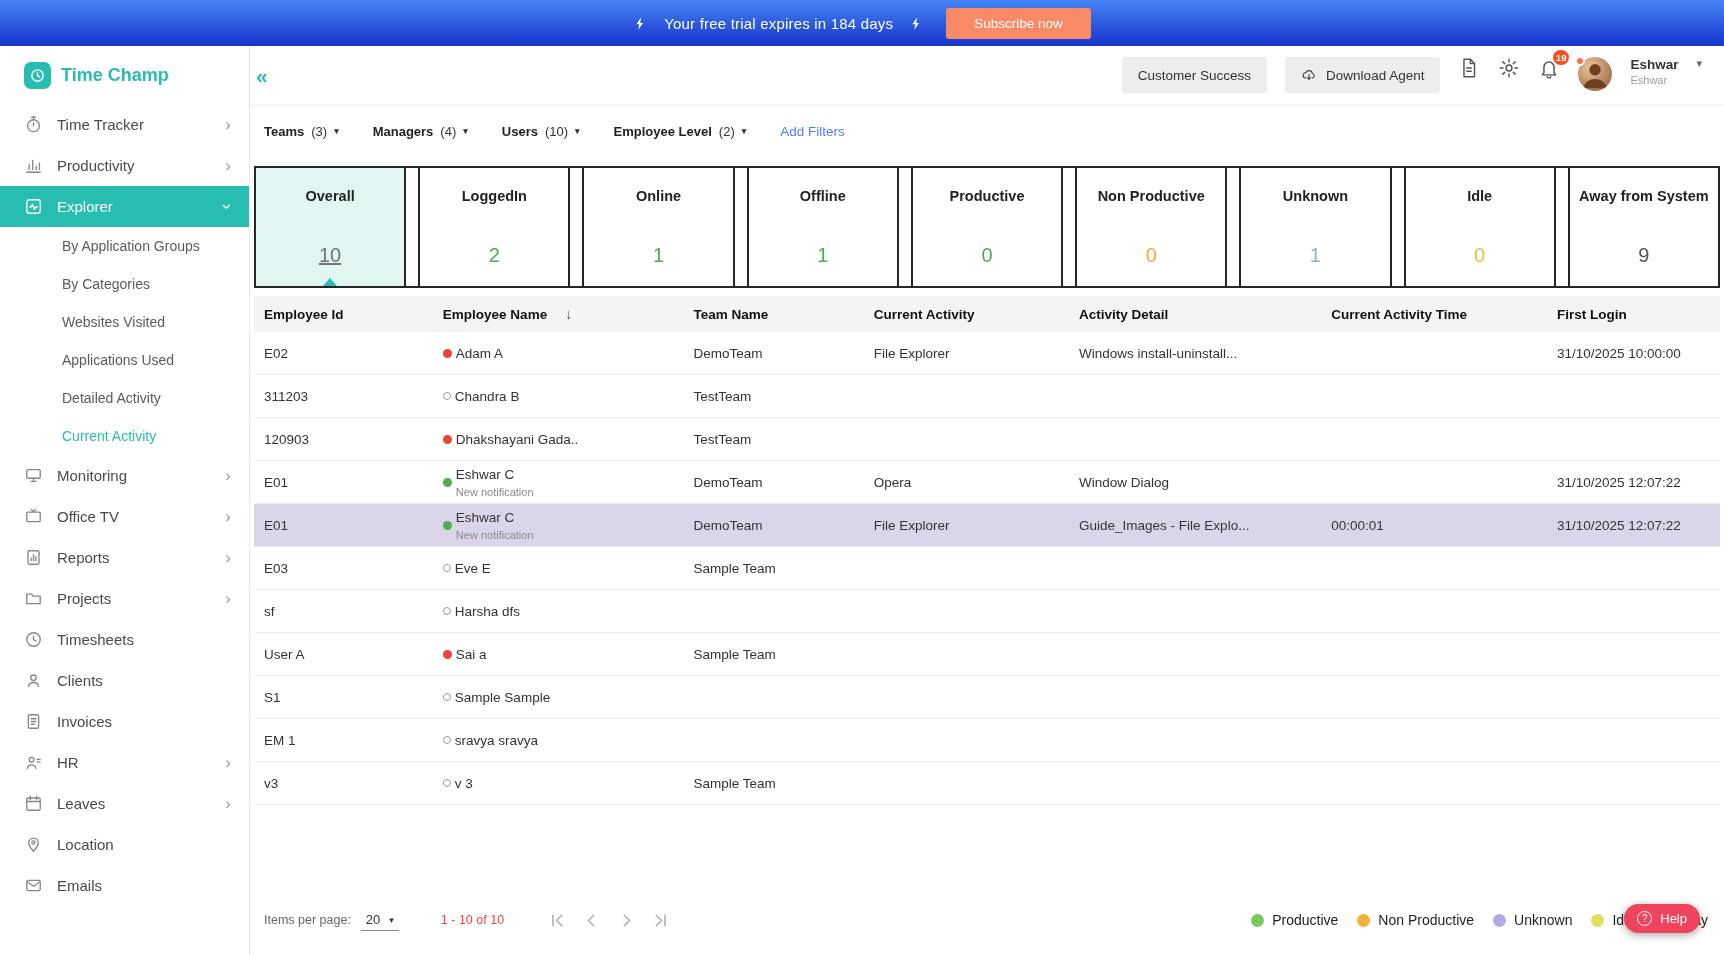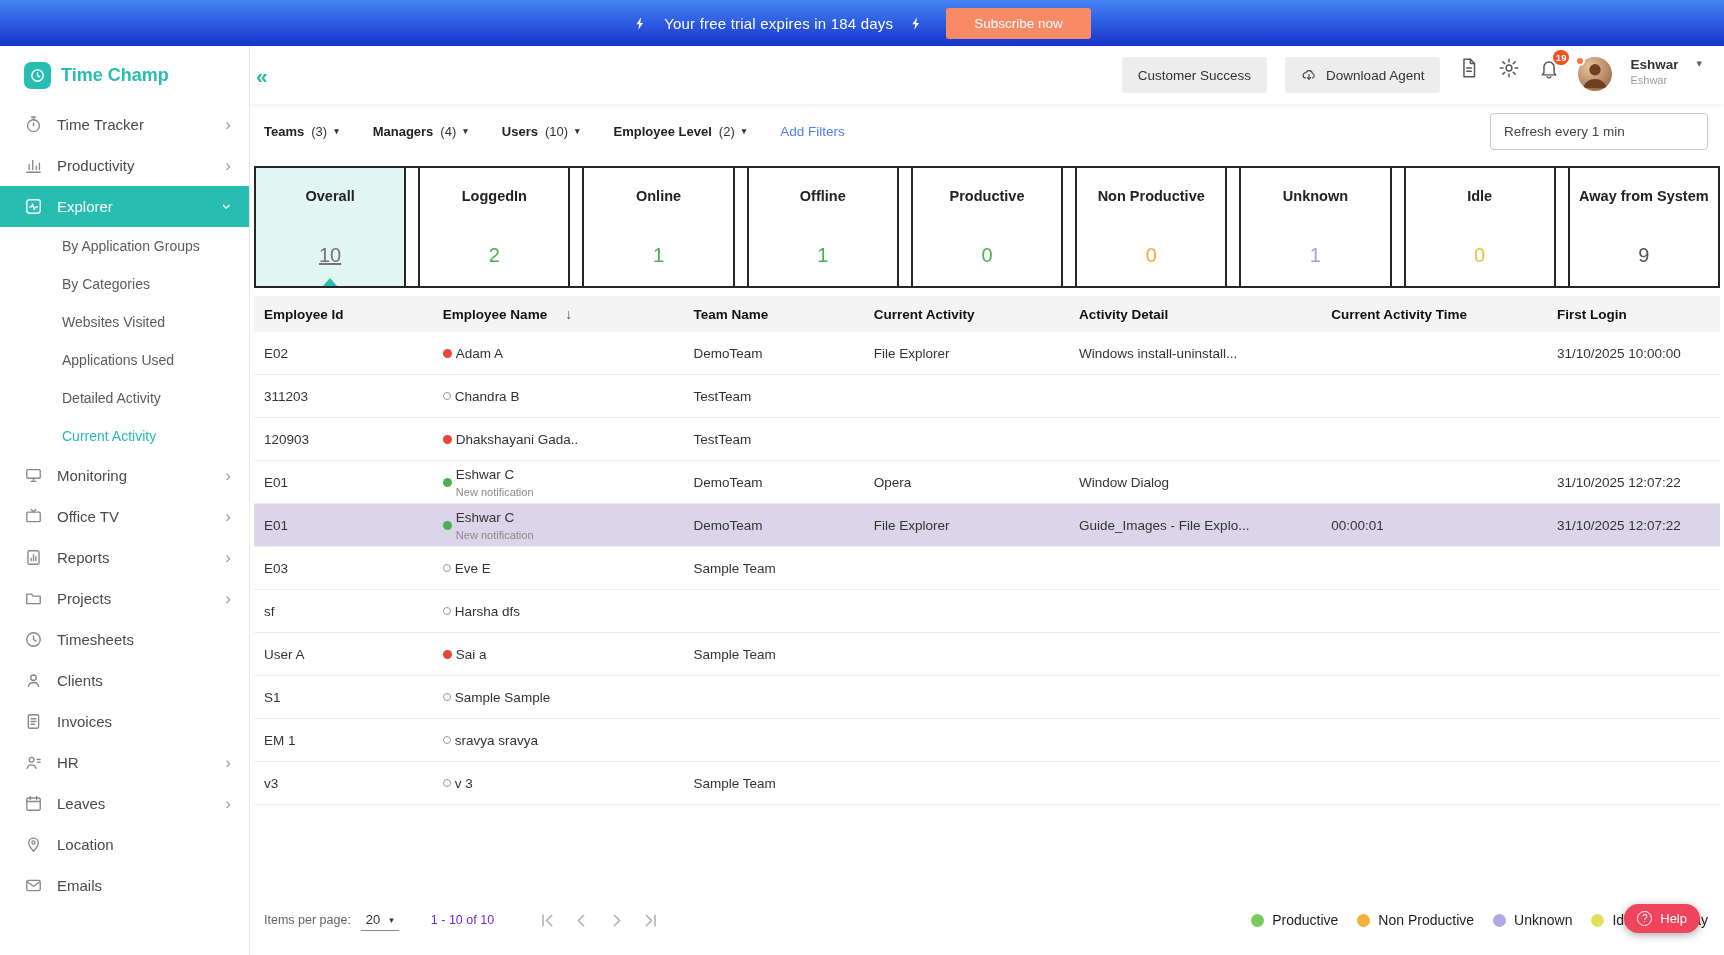--- a/index.html
+++ b/index.html
@@ -102,21 +102,21 @@
   .dot.hollow { width:8px; height:8px; background:transparent; border:1.5px solid #9a9a9a; }
   .name-stack { display:flex; flex-direction:column; }
   .sub-note { font-size:11px; color:#8a8a8a; margin-top:4px; }
 
   
   .footer { margin-top:auto; flex-shrink:0; height:58px; display:flex; align-items:center;
     padding:0 16px 12px 14px; position:relative; }
   .ipp-label { font-size:12.5px; color:#666; }
   .ipp-select { display:flex; align-items:center; gap:9px; margin-left:10px; border-bottom:1px solid #8a8a8a;
     padding:3px 5px; font-size:13px; color:#333; cursor:pointer; }
-  .range { font-size:12.5px; color:#6d28d9; margin-left:32px; }
+  .range { font-size:12.5px; color:#ef4444; margin-left:42px; }
   .pager { display:flex; align-items:center; gap:14px; margin-left:42px; }
   .pg-btn { background:none; border:none; width:21px; height:21px; padding:0; color:#aeaeae; cursor:pointer; }
   .pg-btn svg { width:100%; height:100%; stroke:currentColor; fill:none; stroke-width:1.8;
     stroke-linecap:round; stroke-linejoin:round; display:block; }
   .legend { display:flex; align-items:center; gap:19px; margin-left:auto; font-size:14px; color:#1e1e1e; }
   .legend-item { display:flex; align-items:center; gap:8px; }
   .legend-dot { width:13px; height:13px; border-radius:50%; }
   .legend-dot.hollow { background:transparent; border:1.5px solid #3a3a3a; width:12px; height:12px; }
   .help-btn { position:absolute; right:24px; bottom:22px; z-index:10; background:var(--help-red,#f0435c);
     color:#fff; border:none; border-radius:16px; padding:7px 13px; display:flex; align-items:center; gap:8px;
@@ -363,23 +363,20 @@
             <span class="f-count">(10)</span>
             <span class="f-caret">▾</span>
           </div>
           <div class="filter-item">
             <span>Employee Level</span>
             <span class="f-count">(2)</span>
             <span class="f-caret">▾</span>
           </div>
         </div>
       <span class="add-filters">Add Filters</span>
-      <div class="refresh-box">
-        <span>Refresh every 1 min</span>
-      </div>
     </div>
 
     <div class="stats-strip">
         <div class="stat-card selected">
           <div class="stat-label">Overall</div>
           <div class="stat-value" style="color: #737373; text-decoration: underline;">10</div>
           <span class="stat-caret"></span>
         </div>
         <div class="stat-card">
           <div class="stat-label">LoggedIn</div>

